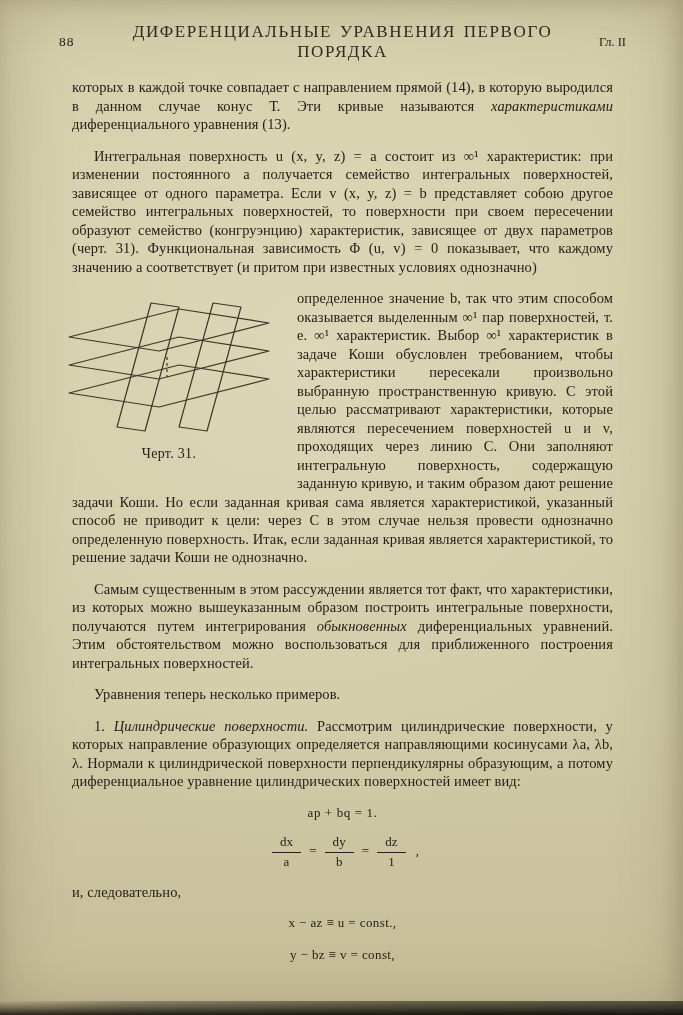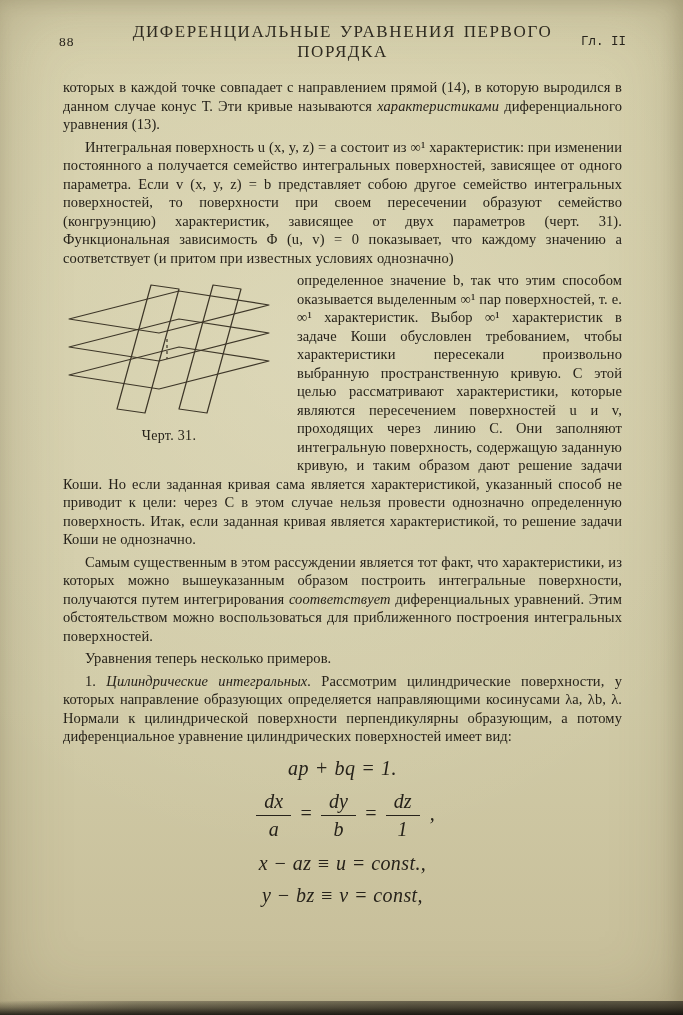--- a/index.html
+++ b/index.html
@@ -14,33 +14,33 @@
     padding: 22px 57px 0 59px;
     background:
       radial-gradient(130% 90% at 45% 35%, rgba(255,253,238,0.22) 0%, rgba(255,253,238,0) 55%),
       linear-gradient(180deg, #d4cea9 0%, #d0caa6 70%, #c6bd98 100%);
     box-shadow: inset 0 0 70px rgba(92,80,48,0.28), inset -5px 0 18px rgba(80,70,40,0.20);
     color: #27231b;
   }
   .running-header { display: flex; align-items: center; }
   .running-header .pagenum { width: 70px; font-size: 13.5px; letter-spacing: 1px; }
   .running-header .title { flex: 1; text-align: center; font-size: 17px; letter-spacing: 1.6px; word-spacing: 2px; color: #2e2a20; }
-  .running-header .chapter { width: 70px; text-align: right; font-size: 12.5px; font-family: Liberation Mono, monospace; }
+  .running-header .chapter { width: 70px; text-align: right; font-size: 12.5px; }
 
   .body-text { margin-top: 16px; font-size: 14.5px; line-height: 18.5px; text-align: justify; letter-spacing: 0.1px; color: #26221a; }
-  p.para { margin: 4px; padding: 0; }
+  p.para { margin: 13px; padding: 0; }
   p.indent { text-indent: 22px; }
   p.clear { clear: left; }
   em { font-style: italic; }
 
   figure.figure { float: left; width: 220px; margin: 6px 18px 16px 0; padding: 0; }
   figure.figure svg { display: block; width: 204px; height: 132px; margin: 6px auto 12px; }
   figcaption { text-align: center; font-size: 14px; letter-spacing: 0.3px; font-style: normal; }
 
-  .formula { text-align: center; font-style: italic; font-size: 20px; color: #26221a; }
+  .formula { text-align: center; font-size: 13px; color: #26221a; }
   .formula.f-cyl { margin: 13px 0; letter-spacing: 0.6px; }
   .formula.f-char { margin: 7px 0 13px; }
   .formula.f-uv { margin: 13px 0; letter-spacing: 0.4px; }
   .lead-in { margin: 6px 0; }
   .frac { display: inline-block; vertical-align: middle; margin: 0 6px; line-height: 1.15; }
   .frac .num { display: block; text-align: center; padding: 0 8px 2px; border-bottom: 1px solid #27231b; }
   .frac .den { display: block; text-align: center; padding-top: 2px; }
   .f-char .eq { margin: 0 2px; }
   .f-char .tail { margin-left: 4px; }
 
@@ -78,33 +78,34 @@
             <path d="M50,126 L84,2 L112,6 L78,130 Z"></path>
             <path d="M112,126 L146,2 L174,6 L140,130 Z"></path>
             <path d="M100,56 L100,76" stroke-dasharray="3,3"></path>
           </g>
         </svg>
         <figcaption>Черт. 31.</figcaption>
       </figure>
       <p class="para"><span>определенное значение b, так что этим способом оказывается выделенным ∞¹ пар поверхностей, т. е. ∞¹ характеристик. Выбор ∞¹ характеристик в задаче Коши обусловлен требованием, чтобы характеристики пересекали произвольно выбранную пространственную кривую. С этой целью рассматривают характеристики, которые являются пересечением поверхностей u и v, проходящих через линию C. Они заполняют интегральную поверхность, содержащую заданную кривую, и таким образом дают решение задачи Коши. Но если заданная кривая сама является характеристикой, указанный способ не приводит к цели: через C в этом случае нельзя провести однозначно определенную поверхность. Итак, если заданная кривая является характеристикой, то решение задачи Коши не однозначно.</span></p>
     </div>
 
-    <p class="para indent clear"><span>Самым существенным в этом рассуждении является тот факт, что характеристики, из которых можно вышеуказанным образом построить интегральные поверхности, получаются путем интегрирования </span><em>соответствует</em><span> диференциальных уравнений. Этим обстоятельством можно воспользоваться для приближенного построения интегральных поверхностей.</span></p>
+    <p class="para indent clear"><span>Самым существенным в этом рассуждении является тот факт, что характеристики, из которых можно вышеуказанным образом построить интегральные поверхности, получаются путем интегрирования </span><em>обыкновенных</em><span> диференциальных уравнений. Этим обстоятельством можно воспользоваться для приближенного построения интегральных поверхностей.</span></p>
 
     <p class="para indent"><span>Уравнения теперь несколько примеров.</span></p>
 
-    <p class="para indent"><span>1. </span><em>Цилиндрические интегральных.</em><span> Рассмотрим цилиндрические поверхности, у которых направление образующих определяется направляющими косинусами λa, λb, λ. Нормали к цилиндрической поверхности перпендикулярны образующим, а потому диференциальное уравнение цилиндрических поверхностей имеет вид:</span></p>
+    <p class="para indent"><span>1. </span><em>Цилиндрические поверхности.</em><span> Рассмотрим цилиндрические поверхности, у которых направление образующих определяется направляющими косинусами λa, λb, λ. Нормали к цилиндрической поверхности перпендикулярны образующим, а потому диференциальное уравнение цилиндрических поверхностей имеет вид:</span></p>
 
     <div class="formula f-cyl">ap + bq = 1.</div>
 
 
     <div class="formula f-char">
       <span class="frac"><span class="num">dx</span><span class="den">a</span></span><span class="eq">=</span><span class="frac"><span class="num">dy</span><span class="den">b</span></span><span class="eq">=</span><span class="frac"><span class="num">dz</span><span class="den">1</span></span><span class="tail">,</span>
     </div>
 
+    <p class="para lead-in"><span>и, следовательно,</span></p>
 
     <div class="formula f-uv">x − az ≡ u = const.,</div>
     <div class="formula f-uv">y − bz ≡ v = const,</div>
 
   </div>
 
   <div class="page-bottom-shadow"></div>
 </div>
 
 </body></html>

